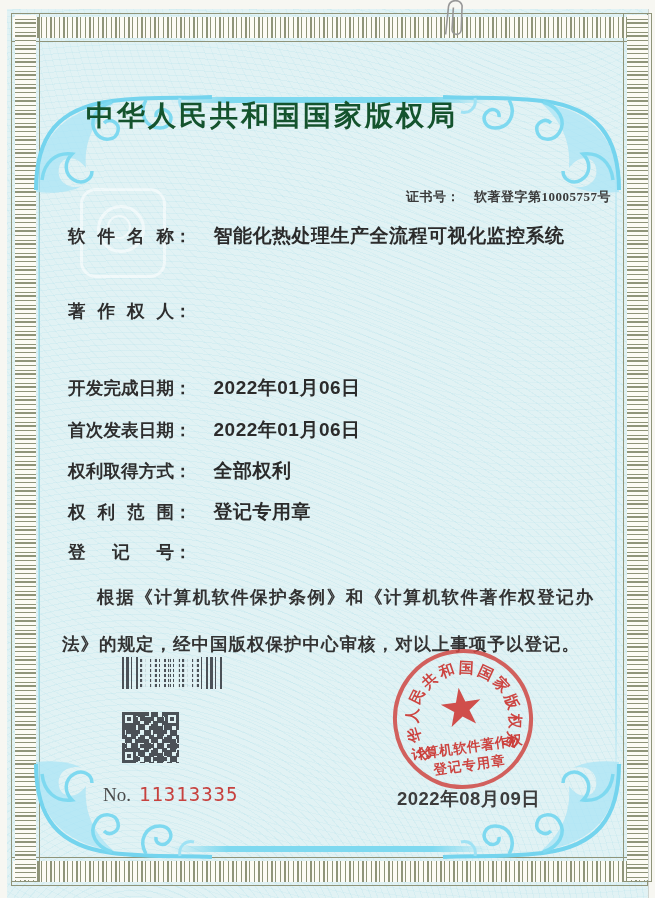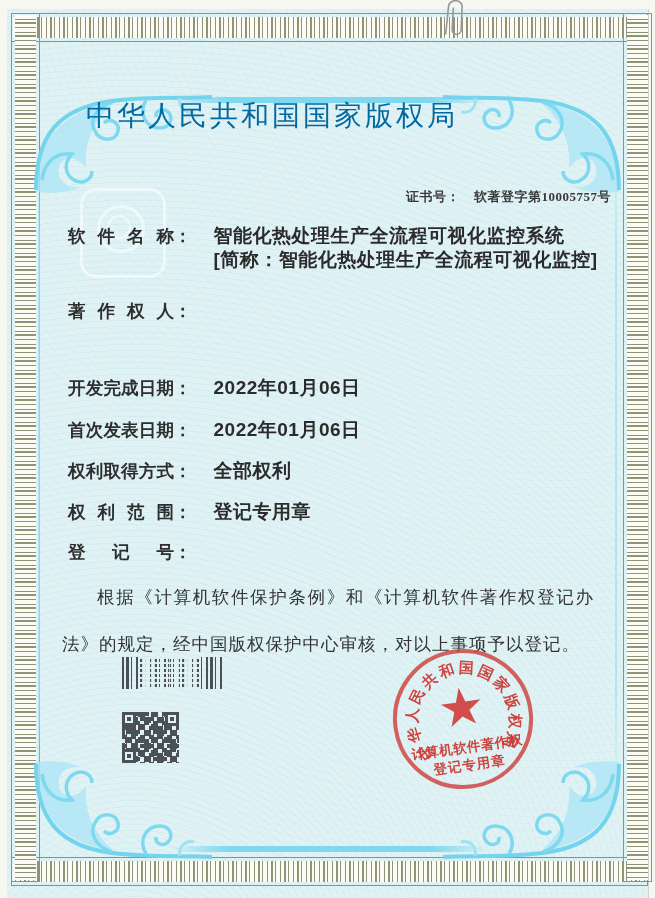--- a/index.html
+++ b/index.html
@@ -34,37 +34,37 @@
   .fl-tr{left:441px;top:92px;transform:scaleX(-1);}
   .fl-bl{left:34px;top:760px;transform:scaleY(-1);}
   .fl-br{left:441px;top:760px;transform:scale(-1,-1);}
   
   .watermark{position:absolute;left:80px;top:188px;width:80px;height:84px;border:3px solid rgba(255,255,255,.8);
      border-radius:16px;opacity:.65;}
   .watermark::after{content:"";position:absolute;left:14px;top:14px;width:42px;height:42px;border:3px solid rgba(255,255,255,.85);border-radius:50%;}
   .watermark::before{content:"";position:absolute;left:24px;top:24px;width:20px;height:20px;border:2px solid rgba(255,255,255,.8);border-radius:50%;}
   
   .authority{position:absolute;left:0;width:544px;top:97px;text-align:center;
-     font-family:"Liberation Serif","DejaVu Serif",serif;font-size:28px;font-weight:400;
-     letter-spacing:3px;color:#0369a1;}
+     font-family:"Liberation Serif","DejaVu Serif",serif;font-size:28px;font-weight:700;
+     letter-spacing:3px;color:#14532d;}
   .cert-title{position:absolute;left:0;width:655px;top:139px;text-align:center;
      font-family:"Liberation Serif","DejaVu Serif",serif;font-size:34px;font-weight:700;
      letter-spacing:2px;color:#343434;}
   .cert-no{position:absolute;right:44px;top:188px;font-family:"Liberation Serif","DejaVu Serif",serif;
      font-size:13px;font-weight:700;color:#3a3a3a;letter-spacing:.5px;}
   .cert-no .gap{display:inline-block;width:14px;}
   
   .row{position:absolute;left:68px;display:flex;align-items:flex-start;}
   .flabel{display:inline-flex;justify-content:space-between;width:106px;
      font-size:17.5px;font-weight:700;color:#2e2e2e;}
   .fcolon{font-size:17.5px;font-weight:700;color:#2e2e2e;margin-right:6px;}
   .fvalue{margin-left:16px;font-size:19px;font-weight:700;color:#2b2b2b;line-height:23.5px;letter-spacing:.5px;}
   
   .statement{position:absolute;left:62px;width:532px;top:574px;
-     font-family:"Liberation Serif","DejaVu Serif",serif;font-size:17.5px;font-weight:400;
+     font-family:"Liberation Serif","DejaVu Serif",serif;font-size:17.5px;font-weight:700;
      color:#333;line-height:47px;text-indent:2em;letter-spacing:1px;text-align:justify;}
   
   .barcode{position:absolute;left:122px;top:657px;width:101px;height:32px;
      background:repeating-linear-gradient(90deg,#4b5157 0 2px,transparent 2px 4px,#4b5157 4px 7px,transparent 7px 9px,#4b5157 9px 10px,transparent 10px 14px);}
   .barcode .matrix{position:absolute;left:17px;right:22px;top:0;bottom:0;
      background:repeating-linear-gradient(0deg,rgba(225,242,244,.95) 0 2px,transparent 2px 5px),
                 repeating-linear-gradient(90deg,rgba(225,242,244,.85) 0 1px,transparent 1px 3px);}
   .qr{position:absolute;left:122px;top:712px;width:57px;height:51px;
      background:
       repeating-conic-gradient(#4b5157 0% 25%, transparent 0% 50%) 0 0/9px 9px,
@@ -154,21 +154,20 @@
       <div class="row" style="top: 224px;">
         <span class="flabel">
           <span>软</span>
           <span>件</span>
           <span>名</span>
           <span>称</span>
         </span>
         <span class="fcolon">：</span>
         <div class="fvalue">
           <div>智能化热处理生产全流程可视化监控系统</div>
-          <div>[简称：智能化热处理生产全流程可视化监控]</div>
         </div>
       </div>
       <div class="row" style="top: 299px;">
         <span class="flabel">
           <span>著</span>
           <span>作</span>
           <span>权</span>
           <span>人</span>
         </span>
         <span class="fcolon">：</span>
@@ -241,20 +240,21 @@
 
   <div class="barcode">
       <div class="matrix"></div>
     </div>
   <div class="qr">
     <div class="finder f-tl"></div>
     <div class="finder f-tr"></div>
     <div class="finder f-bl"></div>
   </div>
 
+  <div class="serial"><span>No.</span><span class="num">11313335</span></div>
 
   <div class="seal">
     <div id="sealRing">
         <span class="ringchar" style="transform: rotate(-122deg) translateY(-52px);">中</span>
         <span class="ringchar" style="transform: rotate(-99.8182deg) translateY(-52px);">华</span>
         <span class="ringchar" style="transform: rotate(-77.6364deg) translateY(-52px);">人</span>
         <span class="ringchar" style="transform: rotate(-55.4545deg) translateY(-52px);">民</span>
         <span class="ringchar" style="transform: rotate(-33.2727deg) translateY(-52px);">共</span>
         <span class="ringchar" style="transform: rotate(-11.0909deg) translateY(-52px);">和</span>
         <span class="ringchar" style="transform: rotate(11.0909deg) translateY(-52px);">国</span>
@@ -262,17 +262,18 @@
         <span class="ringchar" style="transform: rotate(55.4545deg) translateY(-52px);">家</span>
         <span class="ringchar" style="transform: rotate(77.6364deg) translateY(-52px);">版</span>
         <span class="ringchar" style="transform: rotate(99.8182deg) translateY(-52px);">权</span>
         <span class="ringchar" style="transform: rotate(122deg) translateY(-52px);">局</span>
       </div>
     <div class="star">★</div>
     <div class="sline1">计算机软件著作权</div>
     <div class="sline2">登记专用章</div>
   </div>
 
+  <div class="issue-date">2022年08月09日</div>
 
   <svg class="clip" viewBox="0 0 44 42">
     <path d="M14,40 L10,12 a7,7 0 0 1 13,-4 l5,24 a4.5,4.5 0 0 1 -9,1.5 L15,12" fill="none" stroke="#979797" stroke-width="1.6" transform="rotate(14 22 21)"></path>
   </svg>
 </div>
 
 </body></html>

